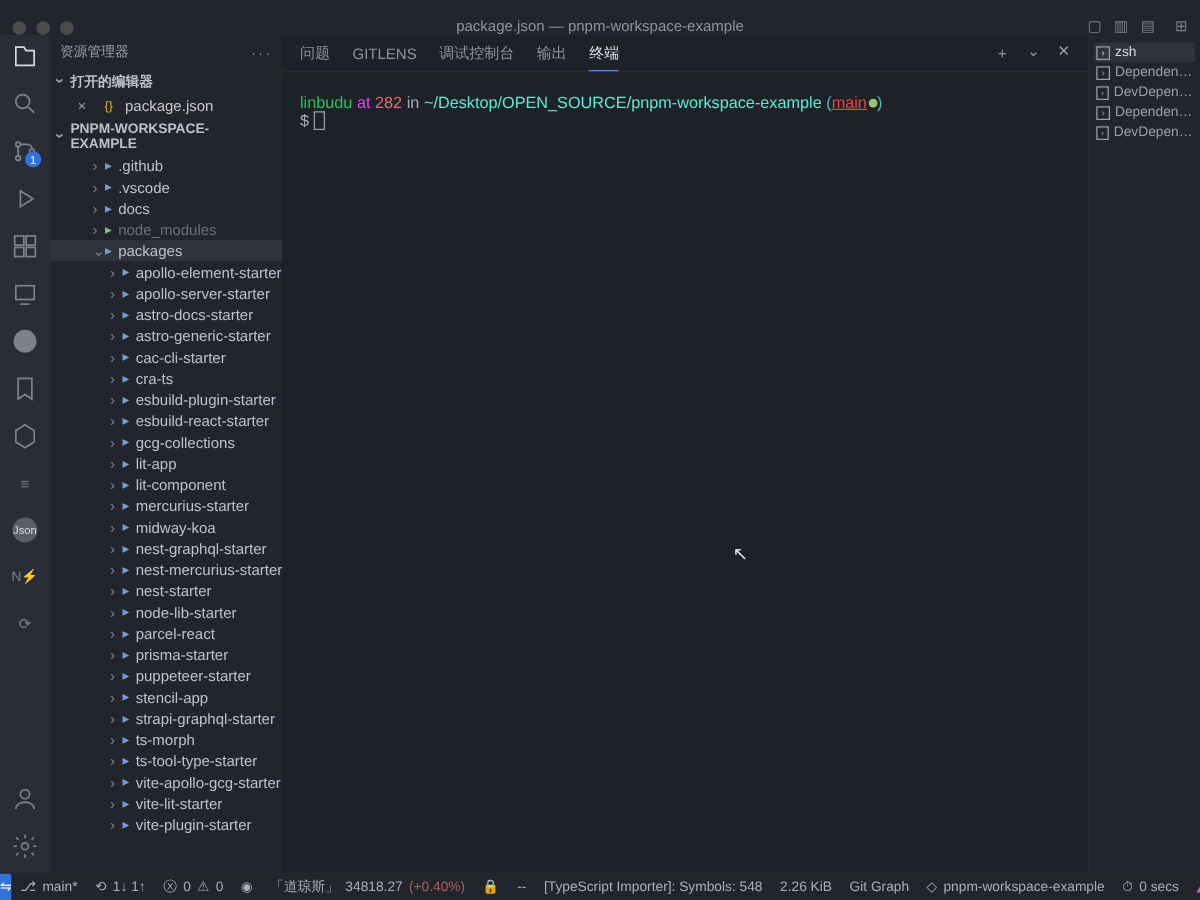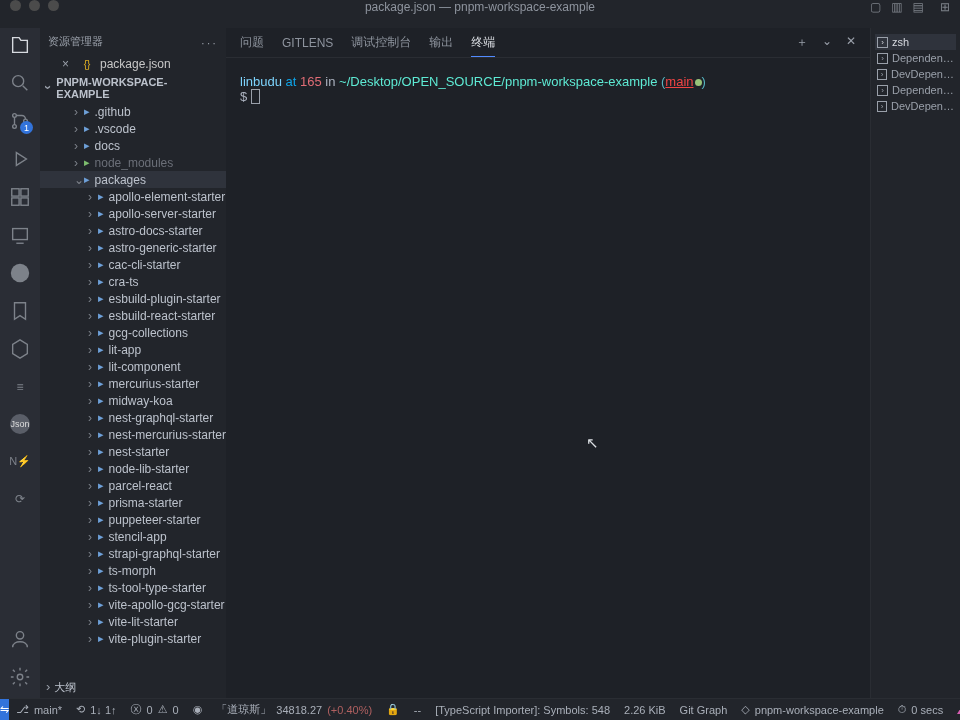--- a/index.html
+++ b/index.html
@@ -1,17 +1,17 @@
 <!DOCTYPE html>
 <html><head>
 <meta charset="utf-8">
 <style>
 * { margin: 0; padding: 0; box-sizing: border-box; font-family: -apple-system, "Segoe UI", sans-serif; }
 body { background: #1e2127; color: #c7c7c7; width: 960px; height: 720px; overflow: hidden; font-size: 12px; }
-.titlebar { height: 28px; background: #22252b; display: flex; align-items: flex-start; position: relative; }
+.titlebar { height: 28px; background: #22252b; display: flex; align-items: flex-end; position: relative; }
 .traffic { display: flex; gap: 8px; padding-left: 10px; }
 .tlight { width: 11px; height: 11px; border-radius: 50%; background: #4b4b4b; }
 .title-center { position: absolute; left: 0; right: 0; text-align: center; color: #8e949e; font-size: 12px; pointer-events:none;}
 .title-right { position: absolute; right: 10px; display: flex; gap: 10px; color: #7d828a; }
 
 .main { display: flex; height: calc(100% - 28px - 22px); }
 
 .activitybar { width: 40px; background: #2a2d35; display: flex; flex-direction: column; align-items: center; padding-top: 6px; gap: 16px; }
 .act-icon { width: 22px; height: 22px; color: #7d828a; display:flex; align-items:center; justify-content:center; position:relative;}
 .act-icon.active { color: #d7dae0; }
@@ -38,21 +38,21 @@
 .tree-row.sel{ background:#2f333c;}
 .sb-footer { font-size:11px; }
 .sb-footer .row{ padding:3px 6px; color:#bcc2cc; display:flex; align-items:center;}
 
 .editor { flex: 1; background: #1e2127; display:flex; flex-direction:column; position:relative;}
 .tabs { height: 30px; display:flex; align-items:center; gap:18px; padding:0 14px; border-bottom:1px solid #2a2d33; font-size:12px; color:#8e949e;}
 .tab { cursor:default; }
 .tab.active{ color:#dcdfe4; border-bottom:1px solid #528bff; padding-bottom:5px; margin-bottom:-6px;}
 .tab-actions{ margin-left:auto; display:flex; gap:14px; color:#9aa0aa;}
 .terminal { flex:1; padding:16px 14px; font-family: Menlo, Consolas, monospace; font-size:13px; position:relative;}
-.tline .user{color:#7dd3fc;} .tline .at{color:#0ea5e9;text-align:center;} .tline .host{color:#e06c75;} .tline .in{color:#abb2bf;}
+.tline .user{color:#22c55e;} .tline .at{color:#d946ef;text-align:center;} .tline .host{color:#e06c75;} .tline .in{color:#abb2bf;}
 .tline .path{color:#5eead4;} .tline .par{color:#56b6c2;} .tline .branch{color:#ef4444;text-decoration:underline;}
 .dot-green{ display:inline-block; width:7px; height:7px; border-radius:50%; background:#98c379; margin-left:1px;}
 .prompt{ color:#abb2bf; }
 .cursorbox{ display:inline-block; width:9px; height:15px; border:1px solid #9aa0aa; vertical-align:bottom;}
 .cursor-arrow{ position:absolute; left:360px; top:406px; font-size:15px; color:#dcdfe4;}
 
 .termside { width:90px; background:#22252b; border-left:1px solid #2a2d33; padding:6px 4px; font-size:11px; color:#9aa0aa;}
 .termside .trow{ display:flex; align-items:center; gap:4px; padding:2px 2px; overflow:hidden; white-space:nowrap;}
 .termside .trow.active{ background:#2f333c; color:#d7dae0;}
 .tm-icon{ display:inline-block; width:11px; height:11px; border:1px solid #9aa0aa; font-size:8px; text-align:center; line-height:9px;}
@@ -156,20 +156,24 @@
           </svg>
         </div>
     </div>
   </div>
 
   <div class="sidebar">
     <div class="sb-header">
       <span>资源管理器</span>
       <span class="dots">···</span>
     </div>
+    <div class="sb-section">
+        <span class="chev"></span>
+        <span>打开的编辑器</span>
+      </div>
     <div class="file-open">
       <span class="close">×</span>
       <span class="json-icon">{}</span>
       <span>package.json</span>
     </div>
     <div class="sb-section">
         <span class="chev"></span>
         <span>PNPM-WORKSPACE-EXAMPLE</span>
       </div>
 
@@ -330,45 +334,41 @@
           <span>vite-lit-starter</span>
         </div>
         <div class="tree-row depth2">
           <span class="tw">›</span>
           <span class="fld">▸</span>
           <span>vite-plugin-starter</span>
         </div>
       </div>
 
     <div class="sb-footer">
-      <div class="row">
-          <span class="chev closed"></span>
-          <span>大纲</span>
-        </div>
     </div>
   </div>
 
   <div class="editor">
     <div class="tabs">
       <span class="tab">问题</span>
       <span class="tab">GITLENS</span>
       <span class="tab">调试控制台</span>
       <span class="tab">输出</span>
       <span class="tab active">终端</span>
       <div class="tab-actions">
         <span>＋</span>
         <span>⌄</span>
         <span>✕</span>
       </div>
     </div>
     <div class="terminal">
       <div class="tline">
         <span class="user">linbudu</span>
         <span class="at"> </span><span class="at">at</span><span class="at"> </span>
-        <span class="host">165</span>
+        <span class="host">282</span>
         <span class="at"> </span><span class="in">in</span><span class="at"> </span>
         <span class="path">~/Desktop/OPEN_SOURCE/pnpm-workspace-example</span>
         <span class="par"> (</span><span class="branch">main</span><span class="dot-green"></span><span class="par">)</span>
       </div>
       <div>
         <span class="prompt">$</span>
         <span> </span><span class="cursorbox"></span>
       </div>
     </div>
     <div class="cursor-arrow">↖</div>

